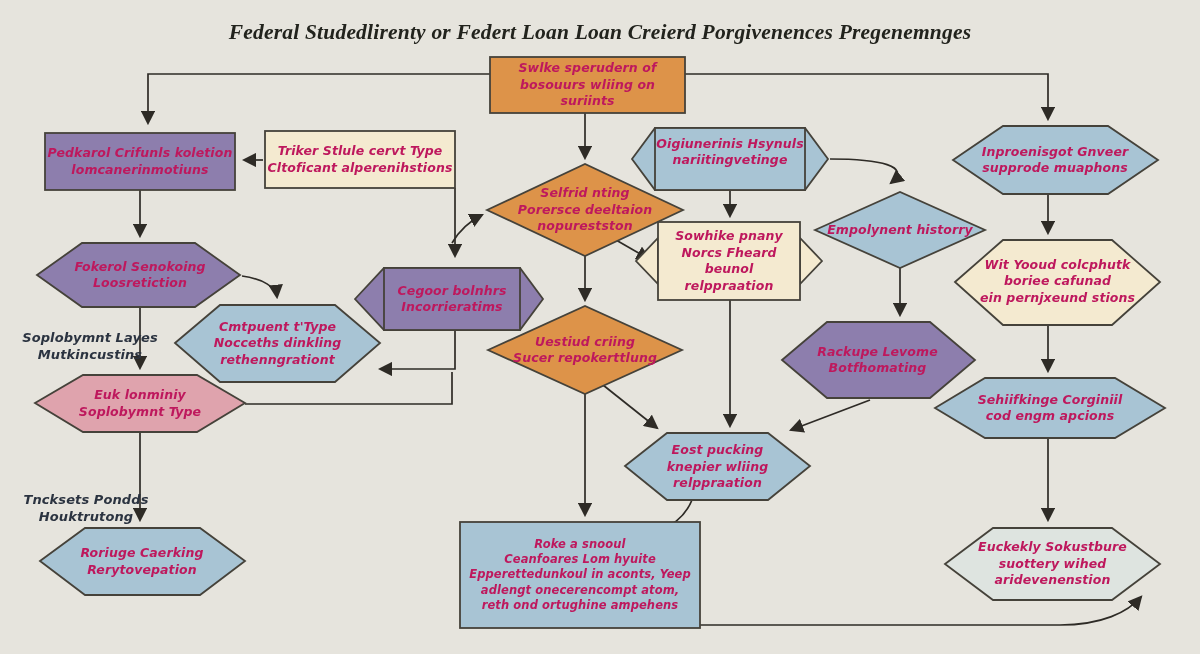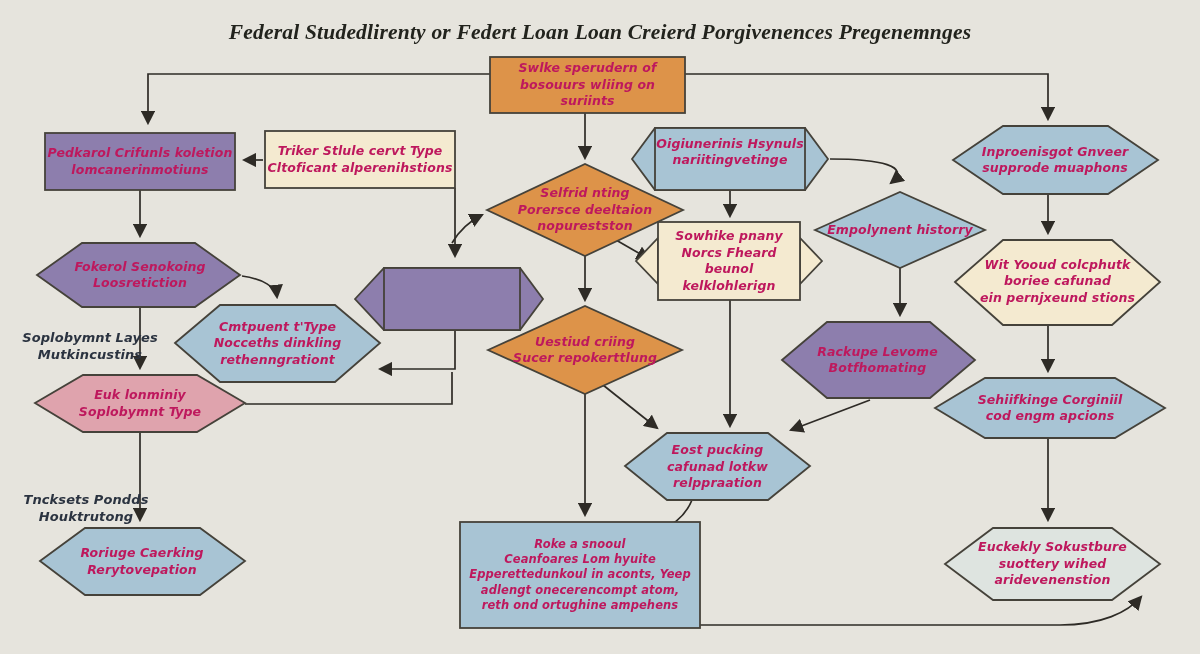--- a/index.html
+++ b/index.html
@@ -127,31 +127,33 @@
 
   <div class="label" style="left:975px; top:128px; width:160px; height:64px;">Inproenisgot Gnveer
 supprode muaphons</div>
 
   <div class="label" style="left:505px; top:172px; width:160px; height:76px;">Selfrid nting
 Porersce deeltaion
 nopurestston</div>
 
   <div class="label" style="left:660px; top:224px; width:138px; height:74px;">Sowhike pnany
 Norcs Fheard beunol
-kelklohlerign</div>
+relppraation</div>
 
   <div class="label" style="left:822px; top:202px; width:156px; height:56px;">Empolynent historry</div>
 
   <div class="label" style="left:967px; top:242px; width:181px; height:79px;">Wit Yooud colcphutk
 boriee cafunad
 ein pernjxeund stions</div>
 
   <div class="label" style="left:62px; top:245px; width:156px; height:60px;">Fokerol Senokoing
 Loosretiction</div>
 
+  <div class="label" style="left:386px; top:270px; width:132px; height:58px;">Cegoor bolnhrs
+Incorrieratims</div>
 
   <div class="label" style="left:197px; top:307px; width:161px; height:73px;">Cmtpuent t'Type
 Nocceths dinkling
 rethenngrationt</div>
 
   <div class="label floating" style="left:10px; top:324px; width:160px; height:44px;">Soplobymnt Layes
 Mutkincustins</div>
 
   <div class="label" style="left:505px; top:317px; width:160px; height:66px;">Uestiud criing
 Sucer repokerttlung</div>
@@ -159,21 +161,21 @@
   <div class="label" style="left:57px; top:377px; width:166px; height:53px;">Euk lonminiy
 Soplobymnt Type</div>
 
   <div class="label" style="left:802px; top:327px; width:151px; height:66px;">Rackupe Levome
 Botfhomating</div>
 
   <div class="label" style="left:962px; top:380px; width:176px; height:56px;">Sehiifkinge Corginiil
 cod engm apcions</div>
 
   <div class="label" style="left:647px; top:438px; width:141px; height:58px;">Eost pucking
-cafunad lotkw
+knepier wliing
 relppraation</div>
 
   <div class="label floating" style="left:8px; top:486px; width:156px; height:44px;">Tncksets Pondds
 Houktrutong</div>
 
   <div class="label" style="left:64px; top:530px; width:156px; height:63px;">Roriuge Caerking
 Rerytovepation</div>
 
   <div class="label small" style="left:464px; top:526px; width:232px; height:98px;">Roke a snooul
 Ceanfoares Lom hyuite

